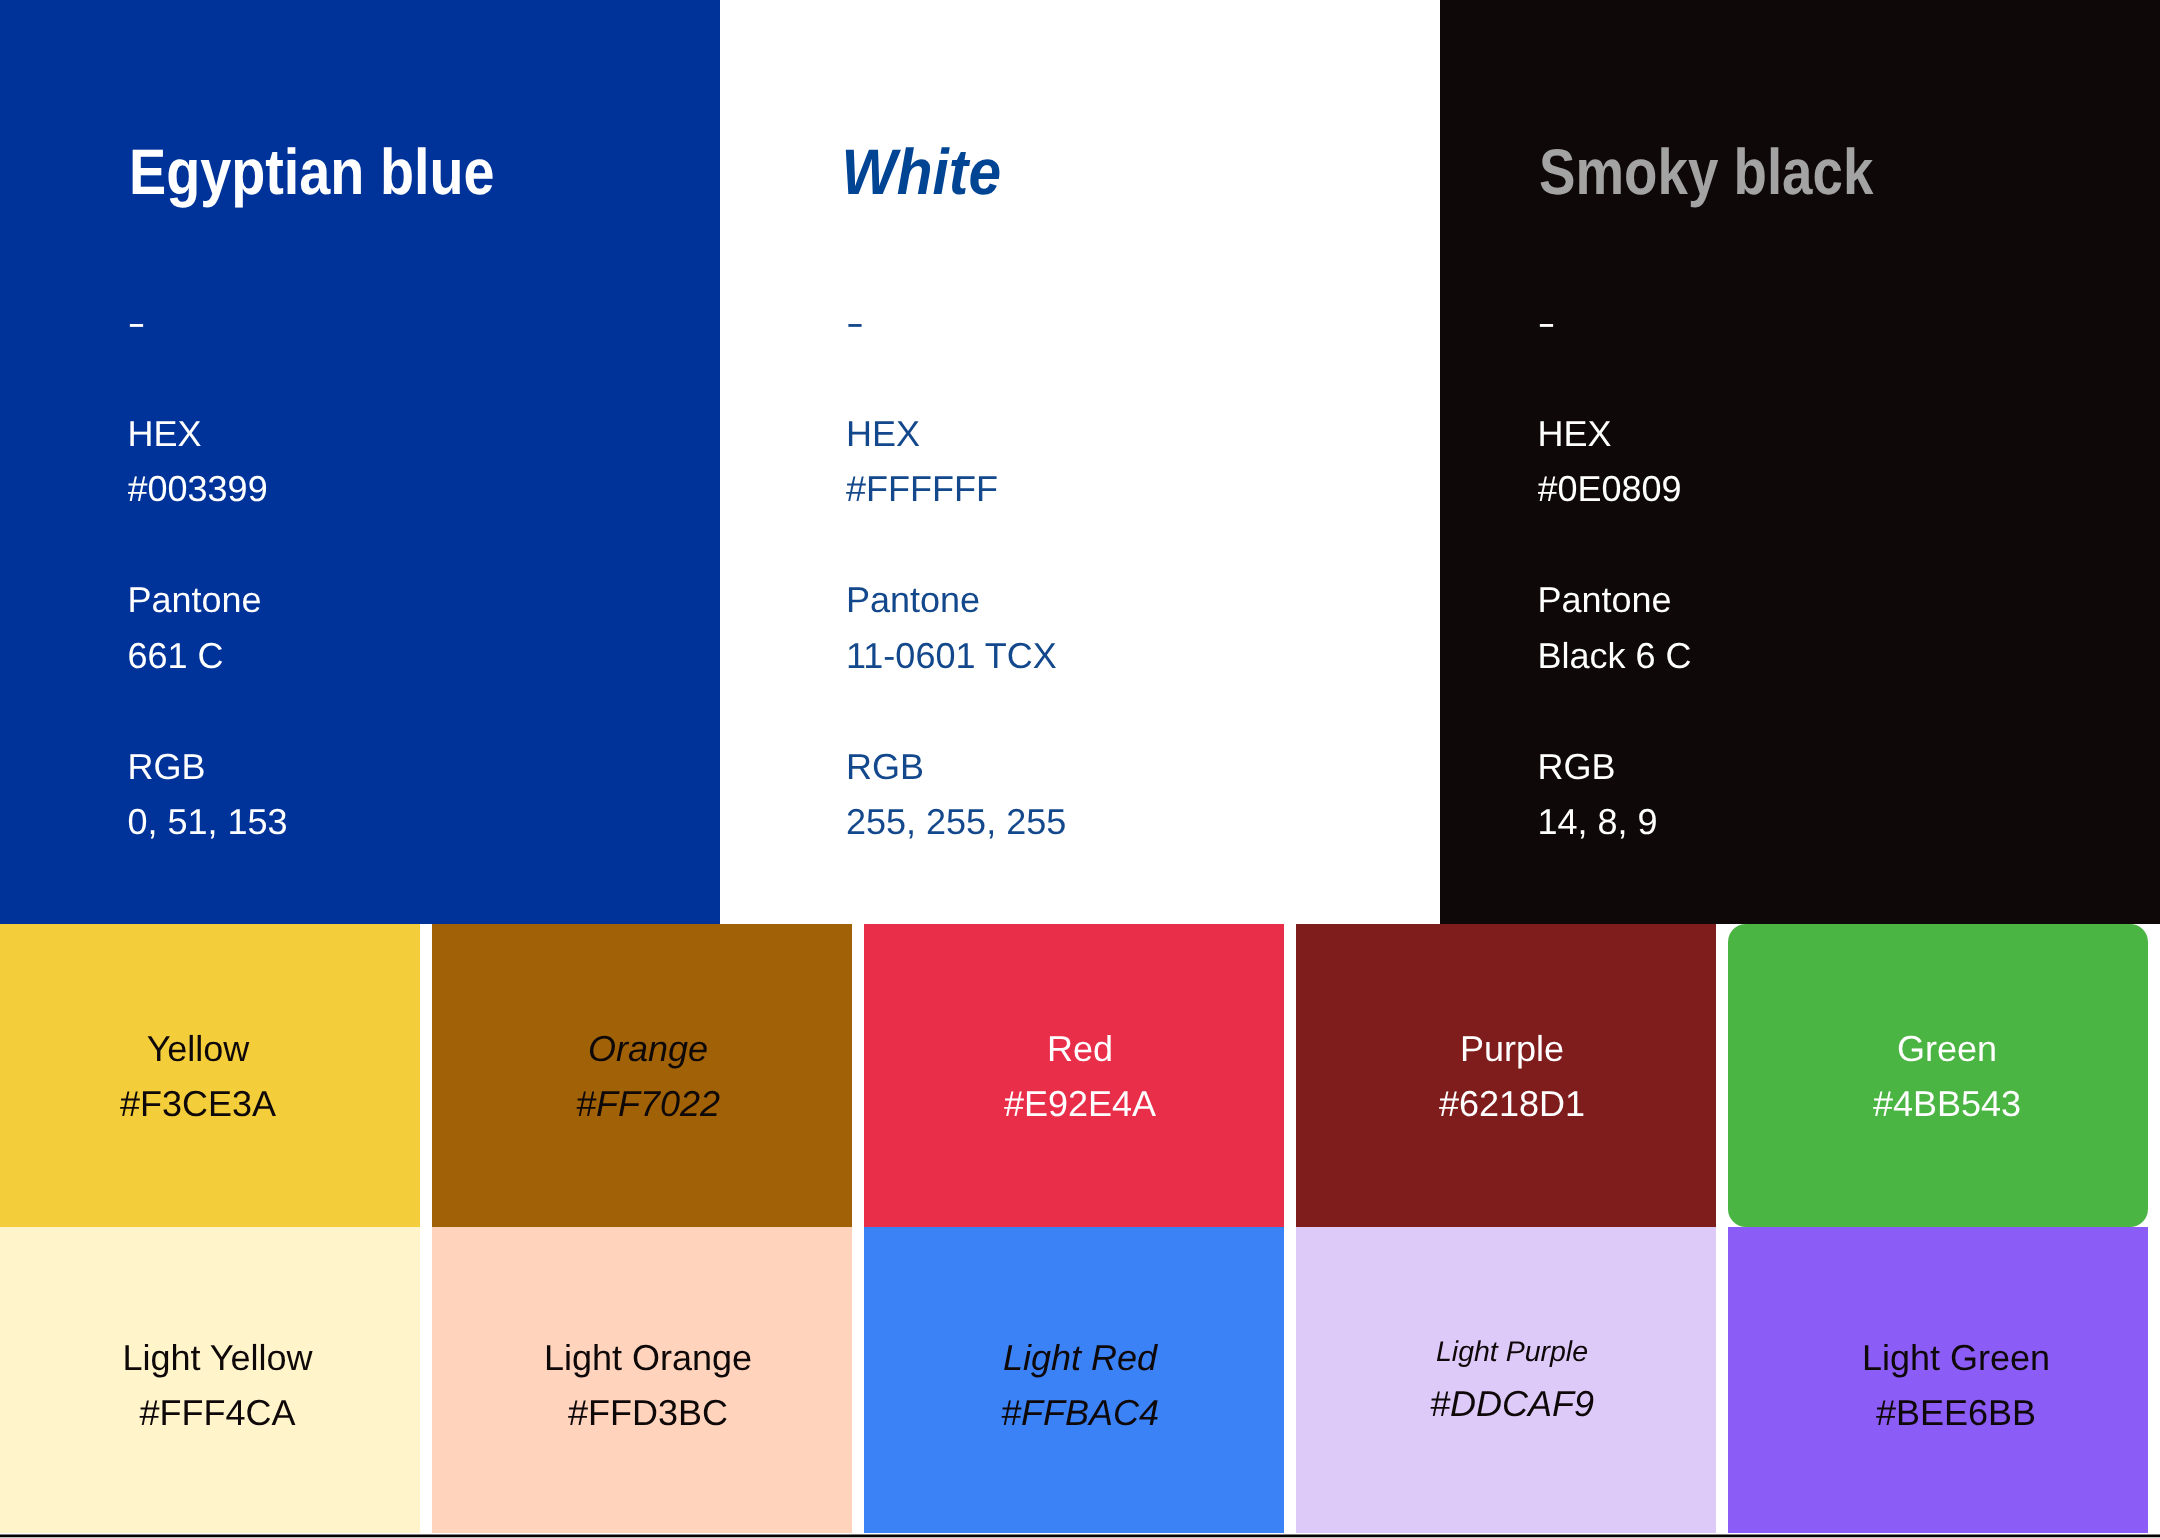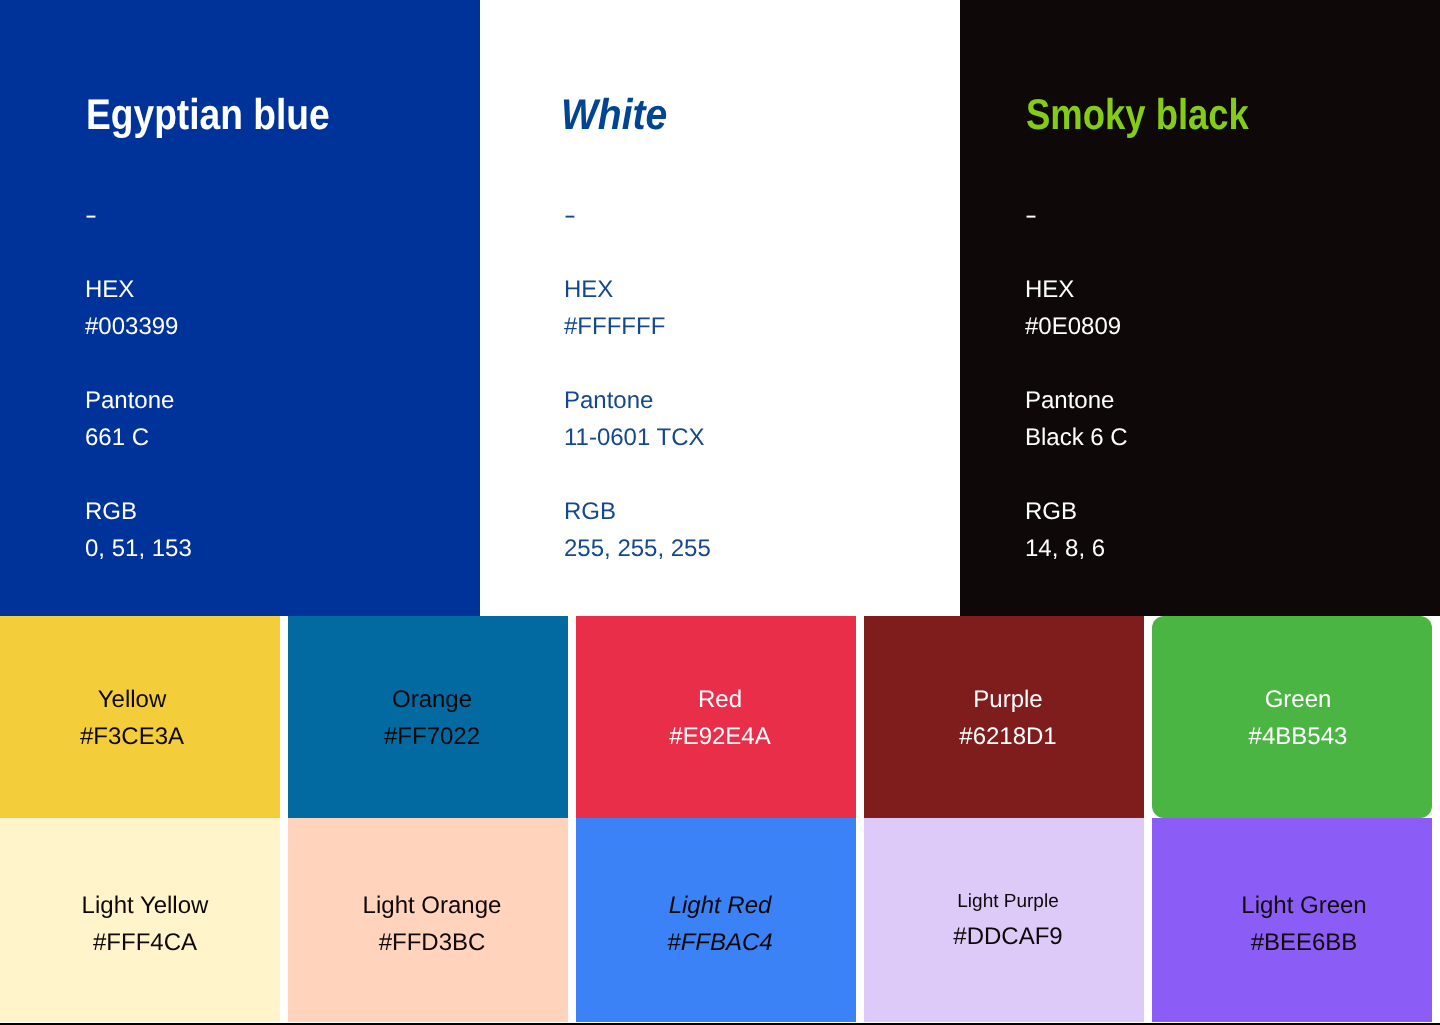--- a/index.html
+++ b/index.html
@@ -60,21 +60,21 @@
   .sw-green{background:#4BB543;color:#FFFFFF;border-radius:12px;}
   .sw-green .txt{left:2px;}
   .sw-light-yellow{background:#FFF4CA;color:#0E0809;}
   .sw-light-yellow .txt{left:1px;}
   .sw-light-orange{background:#FFD3BC;color:#0E0809;}
   .sw-light-red{background:#FFBAC4;color:#0E0809;}
   .sw-light-purple{background:#DDCAF9;color:#0E0809;}
   .sw-light-green{background:#BEE6BB;color:#0E0809;}
   .sw-light-green .txt{left:8px;}
   .sw-light-purple .nm{font-size:19px;line-height:30.7px;}
-  .sw-light-purple .txt{top:68px;}
+  .sw-light-purple .txt{top:68px;font-style:italic;}
 
   .bottom-hairline{position:absolute;left:0;bottom:2px;width:1440px;height:1px;background:#FFFFFF;}
   .bottom-edge{position:absolute;left:0;bottom:0;width:1440px;height:2px;background:#050203;}
 </style>
 </head>
 <body>
 
 <div class="page">
 
 <div class="top-row">
@@ -96,41 +96,41 @@
       <p class="grp"><span class="dash">-</span></p>
       <span class="spacer"></span>
       <p class="grp"><span class="lbl">HEX</span><br><span class="val">#FFFFFF</span></p>
       <span class="spacer"></span>
       <p class="grp"><span class="lbl">Pantone</span><br><span class="val">11-0601 TCX</span></p>
       <span class="spacer"></span>
       <p class="grp"><span class="lbl">RGB</span><br><span class="val">255, 255, 255</span></p>
     </div>
   </section>
   <section class="panel panel-smoky-black" style="background-color: rgb(14, 8, 9);">
-    <h1 style="color: #84cc16;"><span class="sq">Smoky black</span></h1>
+    <h1 style="color: #a3a3a3;"><span class="sq">Smoky black</span></h1>
     <div class="body" style="color: rgb(255, 255, 255);">
       <p class="grp"><span class="dash">-</span></p>
       <span class="spacer"></span>
       <p class="grp"><span class="lbl">HEX</span><br><span class="val">#0E0809</span></p>
       <span class="spacer"></span>
       <p class="grp"><span class="lbl">Pantone</span><br><span class="val">Black 6 C</span></p>
       <span class="spacer"></span>
-      <p class="grp"><span class="lbl">RGB</span><br><span class="val">14, 8, 6</span></p>
+      <p class="grp"><span class="lbl">RGB</span><br><span class="val">14, 8, 9</span></p>
     </div>
   </section>
 </div>
 
 <div class="swatches">
   <div class="sw strong c0 sw-yellow" style="background-color: rgb(243, 206, 58); color: rgb(14, 8, 9);">
     <div class="txt">
       <div class="nm">Yellow</div>
       <div class="hx">#F3CE3A</div>
     </div>
   </div>
-  <div class="sw strong c1 sw-orange" style="background-color: #0369a1; color: rgb(14, 8, 9);">
+  <div class="sw strong c1 sw-orange" style="background-color: #a16207; color: rgb(14, 8, 9); font-style: italic;">
     <div class="txt">
       <div class="nm">Orange</div>
       <div class="hx">#FF7022</div>
     </div>
   </div>
   <div class="sw strong c2 sw-red" style="background-color: rgb(233, 46, 74); color: rgb(255, 255, 255);">
     <div class="txt">
       <div class="nm">Red</div>
       <div class="hx">#E92E4A</div>
     </div>

